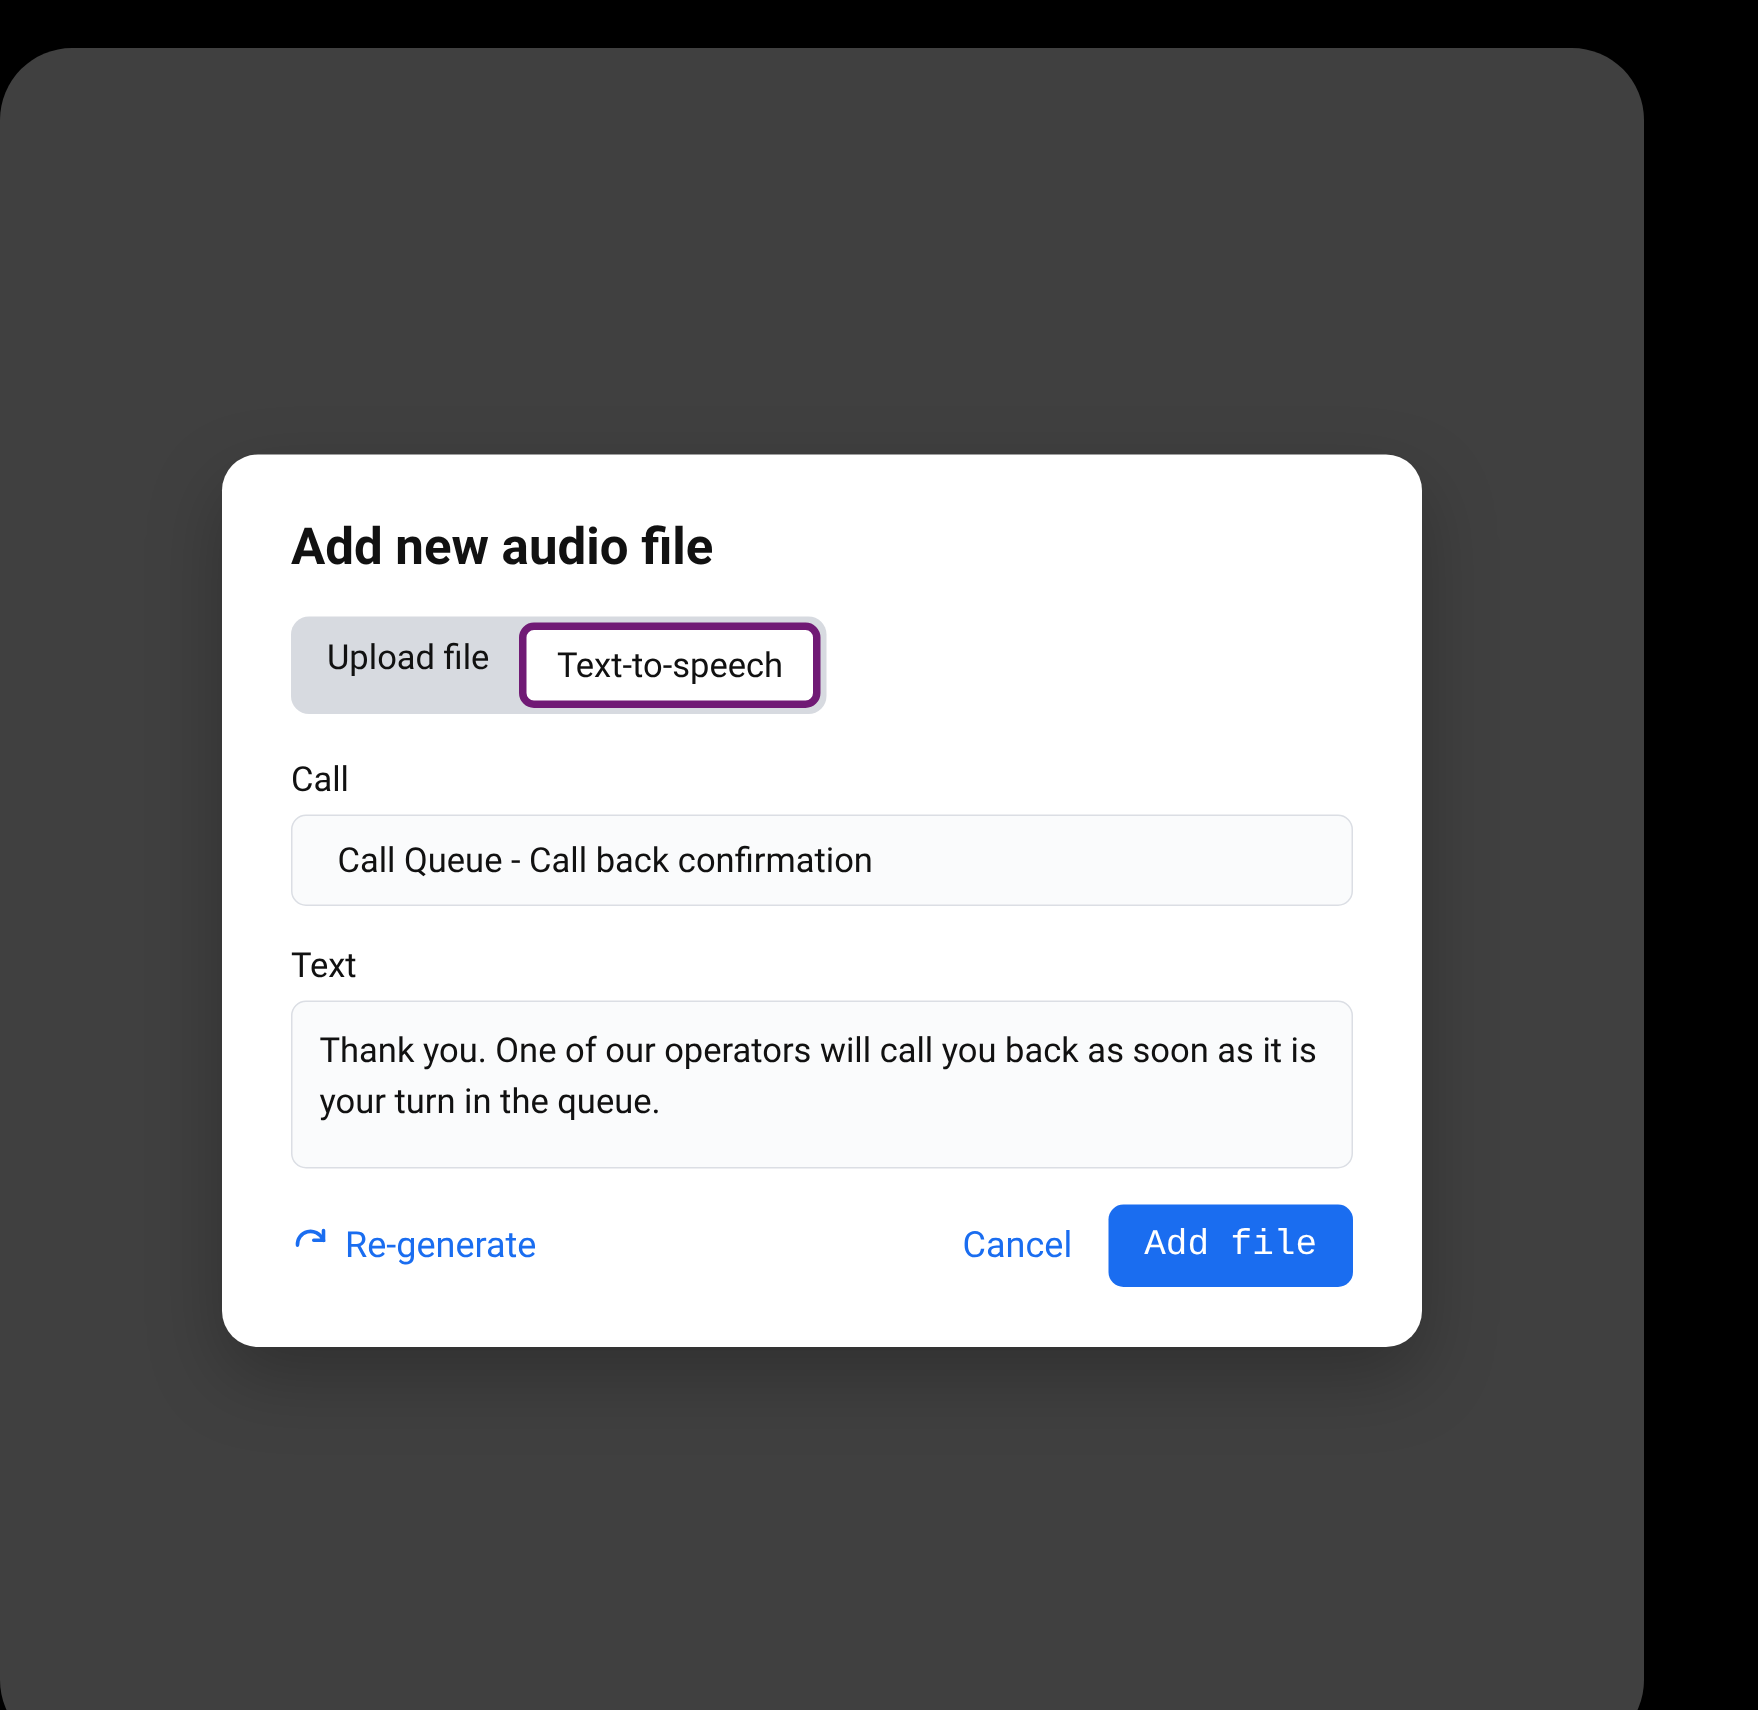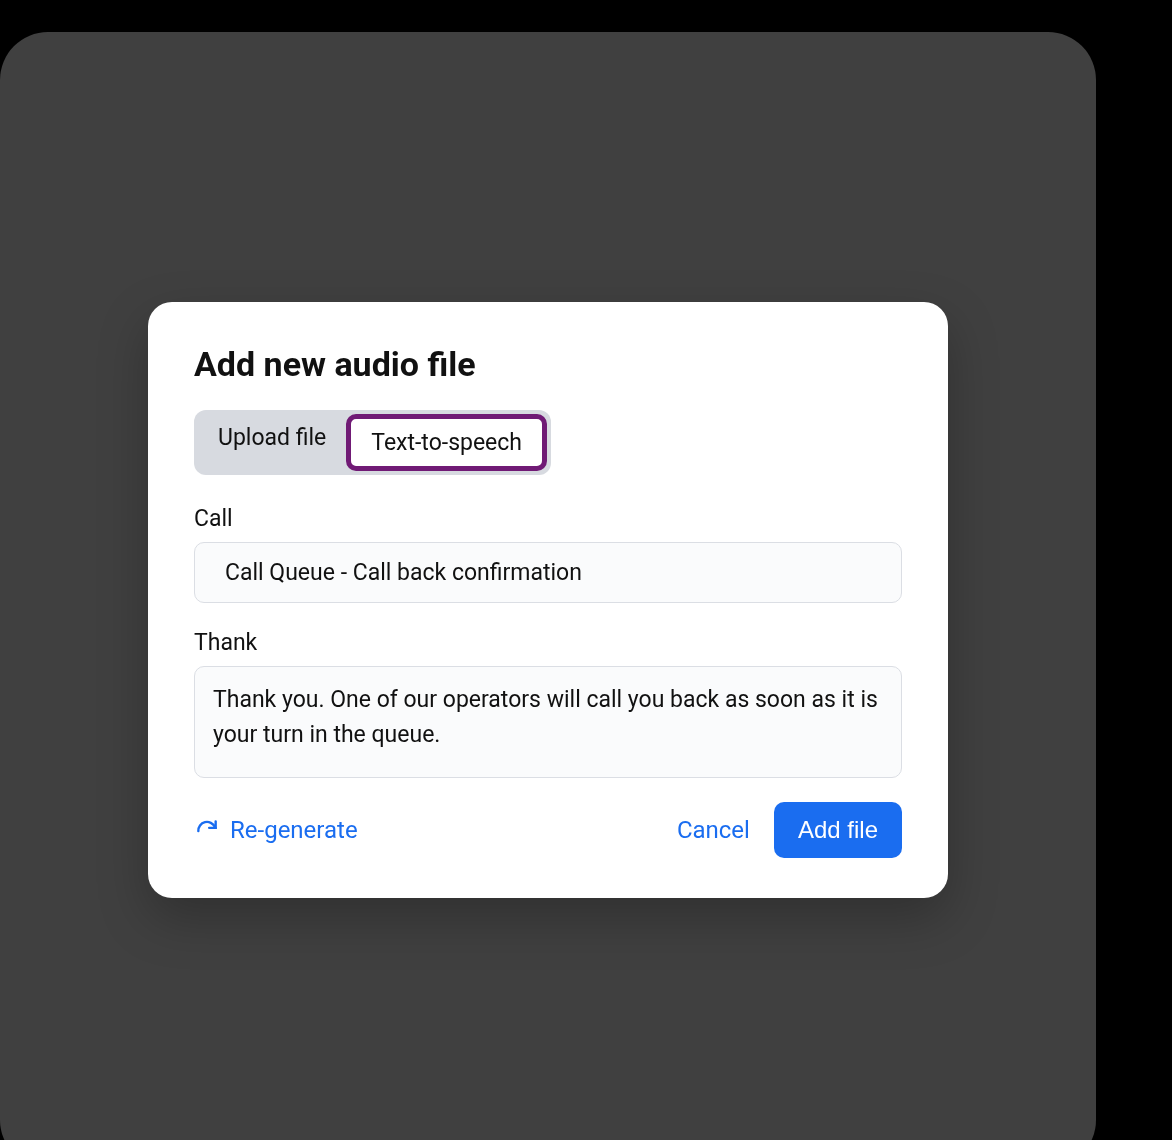--- a/index.html
+++ b/index.html
@@ -156,21 +156,20 @@
       width: 30px;
       height: 30px;
     }
     .footer {
       display: flex;
       align-items: center;
       justify-content: space-between;
     }
     .regenerate {
       display: flex;
-      align-items: center;
       gap: 10px;
       color: #1a6df0;
       font-size: 24px;
       cursor: pointer;
     }
     .regenerate svg {
       width: 26px;
       height: 26px;
     }
     .right-actions {
@@ -187,40 +186,40 @@
       font-family: inherit;
     }
     .btn-primary {
       background: #1a6df0;
       color: #fff;
       font-size: 24px;
       padding: 14px 24px;
       border-radius: 10px;
       border: none;
       cursor: pointer;
-      font-family: Liberation Sans, sans-serif;
+      font-family: Liberation Mono, monospace;
     }
   </style>
 </head>
 <body>
 
 <div class="backdrop">
   <div class="modal">
 
     <h1 class="modal-title">Add new audio file</h1>
 
     <div class="segmented">
       <div class="segment">Upload file</div>
       <div class="segment active">Text-to-speech</div>
     </div>
 
     <label class="field-label">Call</label>
     <input class="text-input" type="text" value="Call Queue - Call back confirmation" style="">
 
-    <label class="field-label">Thank</label>
+    <label class="field-label">Text</label>
     <textarea class="text-area" style="">Thank you. One of our operators will call you back as soon as it is your turn in the queue.</textarea>
 
 
     <div class="footer">
       <div class="regenerate">
         <svg viewBox="0 0 24 24" fill="none" stroke="#1a6df0" stroke-width="2.2" stroke-linecap="round">
           <path d="M20 4 L20 10 L14 10"></path>
           <path d="M4 13 A8 8 0 0 1 19.3 9.3 L20 10"></path>
         </svg>
         <span>Re-generate</span>

